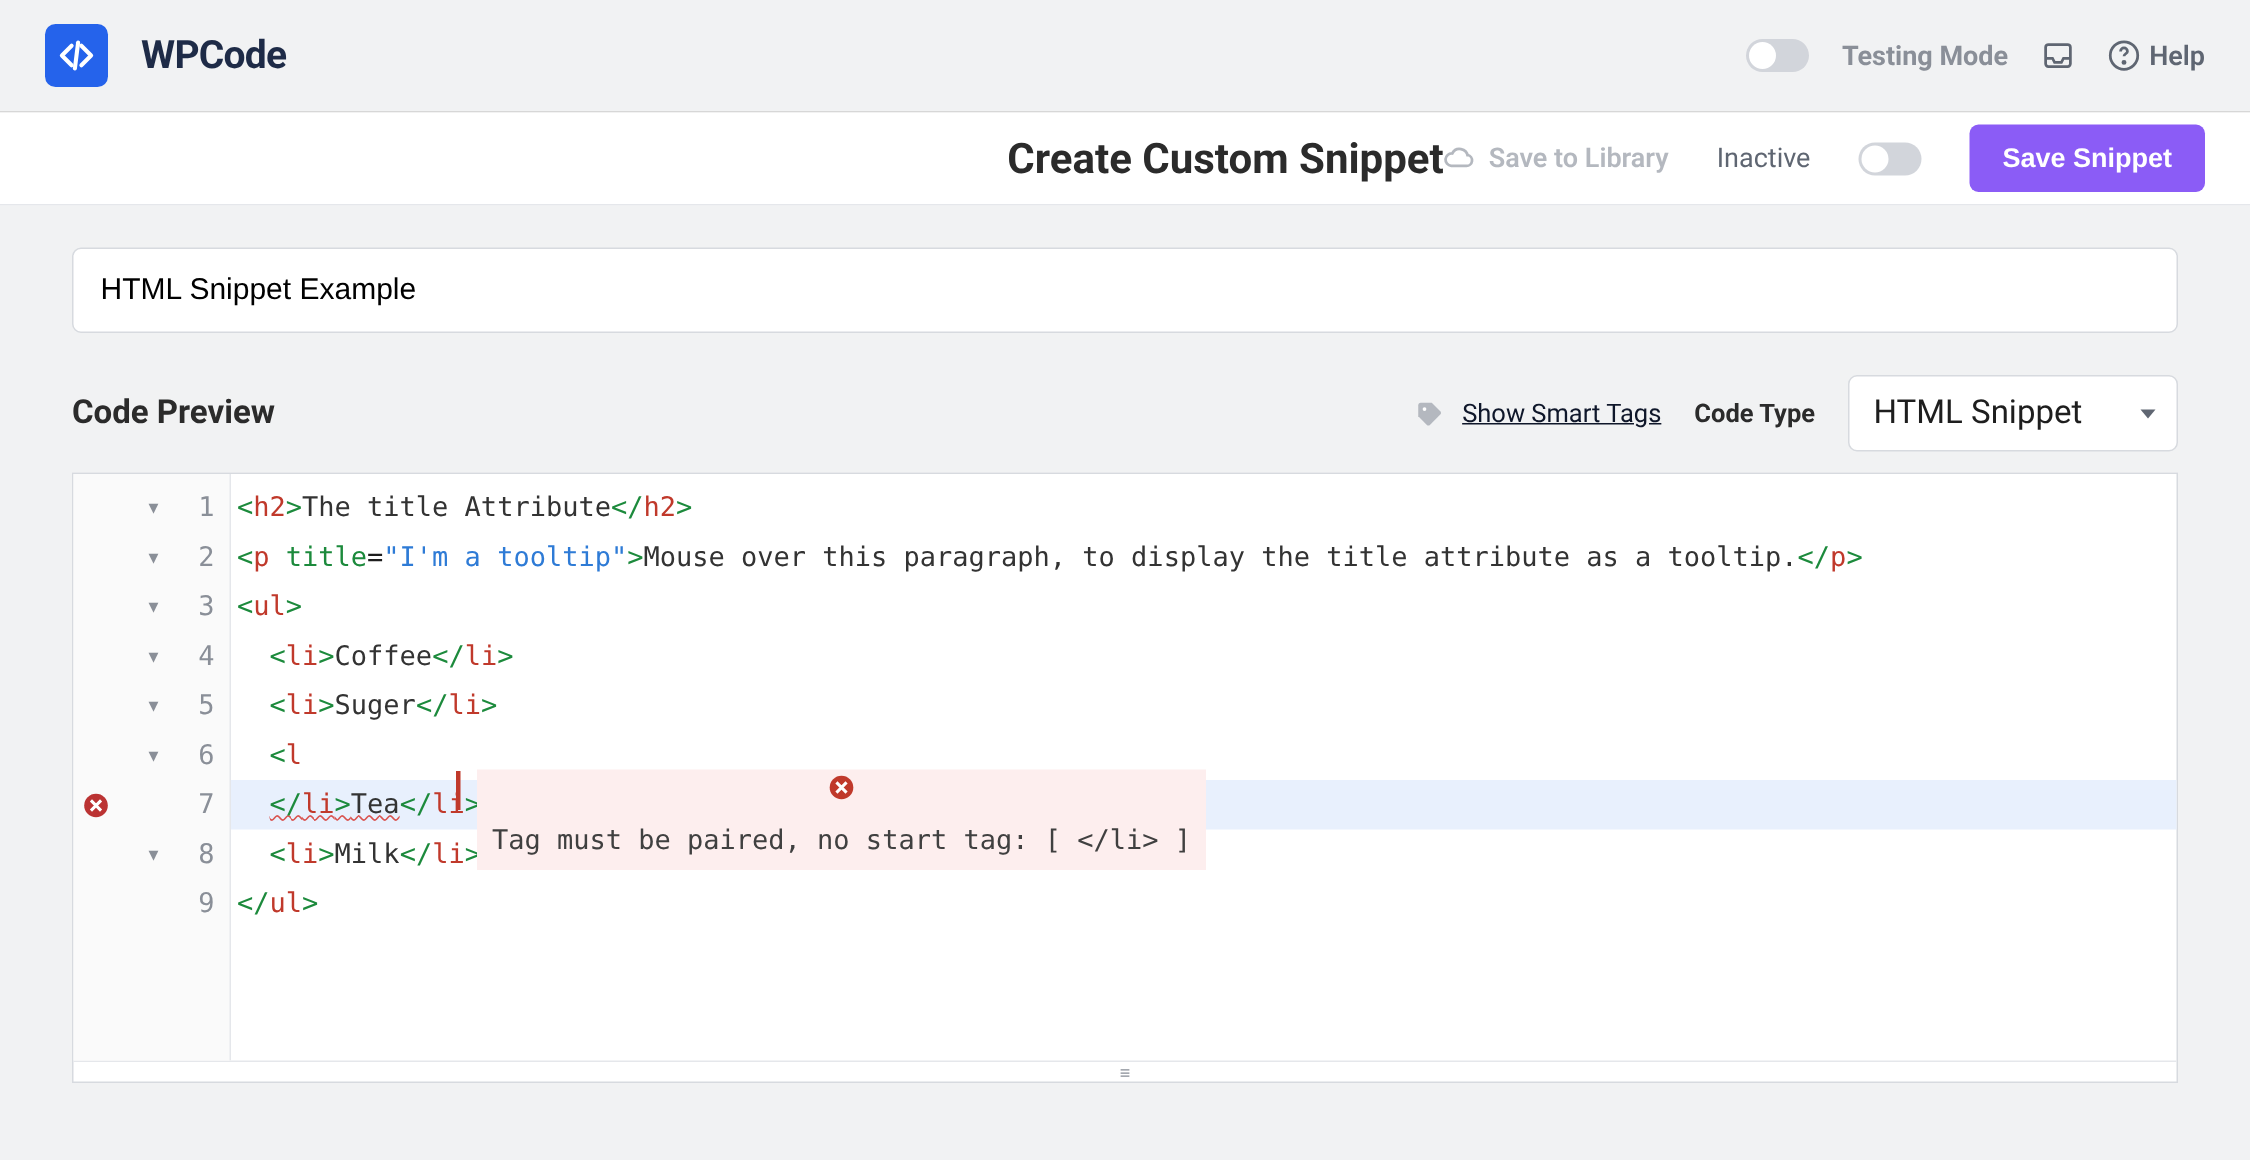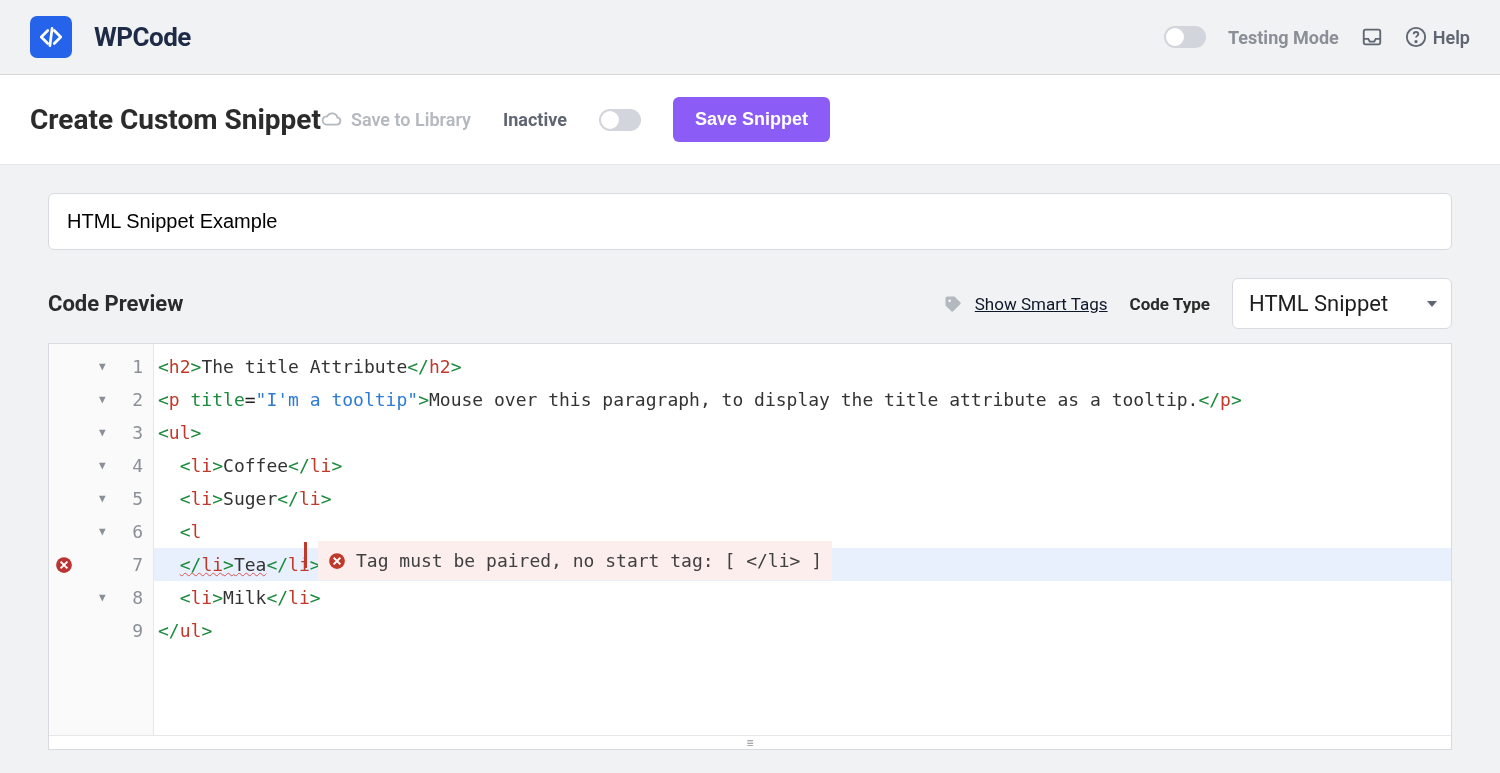--- a/index.html
+++ b/index.html
@@ -10,26 +10,26 @@
 .logo-mark svg { width: 26px; height: 26px; }
 .logo-text { font-size: 26px; font-weight: 700; color: #1e2b47; letter-spacing: -0.5px; }
 .top-right { display: flex; align-items: center; gap: 22px; }
 .toggle { width: 42px; height: 22px; background: #d2d5db; border-radius: 11px; position: relative; cursor: pointer; }
 .toggle::after { content: ""; position: absolute; width: 18px; height: 18px; background: #fff; border-radius: 50%; top: 2px; left: 2px; }
 .testing-label { font-size: 18px; font-weight: 700; color: #8a8f98; }
 .icon-btn { width: 22px; height: 22px; display: flex; align-items: center; justify-content: center; cursor: pointer; color: #5f6672; }
 .help-wrap { display: flex; align-items: center; gap: 6px; cursor: pointer; }
 .help-text { font-size: 18px; font-weight: 600; color: #5f6672; }
 
-.header-row { display: flex; align-items: center; justify-content: flex-start; padding: 22px 30px; background: #fff; border-bottom: 1px solid #e5e7eb; }
+.header-row { display: flex; align-items: center; justify-content: flex-end; padding: 8px 30px; background: #fff; border-bottom: 1px solid #e5e7eb; }
 .page-title { font-size: 28px; font-weight: 700; color: #2b2b2b; }
 .header-actions { display: flex; align-items: center; gap: 32px; }
 .save-library { display: flex; align-items: center; gap: 8px; font-size: 18px; font-weight: 600; color: #b4b8bf; cursor: pointer; }
 .save-library svg { width: 22px; height: 22px; }
-.inactive-label { font-size: 18px; font-weight: 700; color: #5f6672; }
+.inactive-label { font-size: 18px; font-weight: 400; color: #5f6672; }
 .save-btn { background: #8b5cf6; color: #fff; border: none; border-radius: 6px; padding: 12px 22px; font-size: 18px; font-weight: 600; cursor: pointer; }
 
 .content { padding: 28px 48px; }
 .title-input { width: 100%; border: 1px solid #d7dadf; border-radius: 6px; padding: 16px 18px; font-size: 20px; background: #fff; }
 .preview-header { display: flex; align-items: center; justify-content: space-between; margin: 28px 0 14px; }
 .preview-title { font-size: 22px; font-weight: 700; color: #2b2b2b; }
 .preview-controls { display: flex; align-items: center; gap: 22px; }
 .smart-tags { display: flex; align-items: center; gap: 12px; font-size: 17px; color: #0f172a; cursor: pointer; }
 .smart-tags span { text-decoration: underline; }
 .code-type-label { font-size: 17px; font-weight: 700; color: #2b2b2b; }
@@ -45,21 +45,21 @@
 .err-badge { position: absolute; left: 6px; width: 18px; height: 18px; }
 .code-area { flex: 1; font-family: Menlo, Consolas, monospace; font-size: 18px; line-height: 33px; padding-top: 6px; position: relative; }
 .code-line { white-space: pre; height: 33px; padding-left: 4px; }
 .code-line.hl { background: #e8f0fd; }
 .err-underline { text-decoration: wavy underline #d9534f; text-decoration-thickness: 1px; }
 .tag { color: #1c8a3c; }
 .tagname { color: #c0392b; }
 .attr { color: #1c8a3c; margin-top: 16px; }
 .string { color: #2e7bd6; }
 .plain { color: #333; }
-.tooltip-box { position: absolute; top: 197px; left: 164px; background: #fdeeee; padding: 3px 10px; display: flex; align-items: center; gap: 10px; font-size: 18px; z-index: 3; }
+.tooltip-box { position: absolute; top: 197px; left: 164px; background: #fdeeee; padding: 3px 10px; display: flex; align-items: center; gap: 10px; font-size: 18px; z-index: 3; flex-direction: column; }
 .tooltip-box svg { width: 18px; height: 18px; }
 .tooltip-msg { color: #404040; font-family: Menlo, Consolas, monospace; }
 .cursor-bar { position: absolute; top: 198px; left: 150px; width: 3px; height: 26px; background: #c0392b; z-index: 4; }
 .resize-handle { height: 14px; border-top: 1px solid #e5e7eb; display: flex; align-items: center; justify-content: center; cursor: ns-resize; font-size: 12px; color: #8a8f98; }
 .editor-pad { height: 88px; }
 </style>
 </head>
 <body>
 
 <div class="top-bar">

